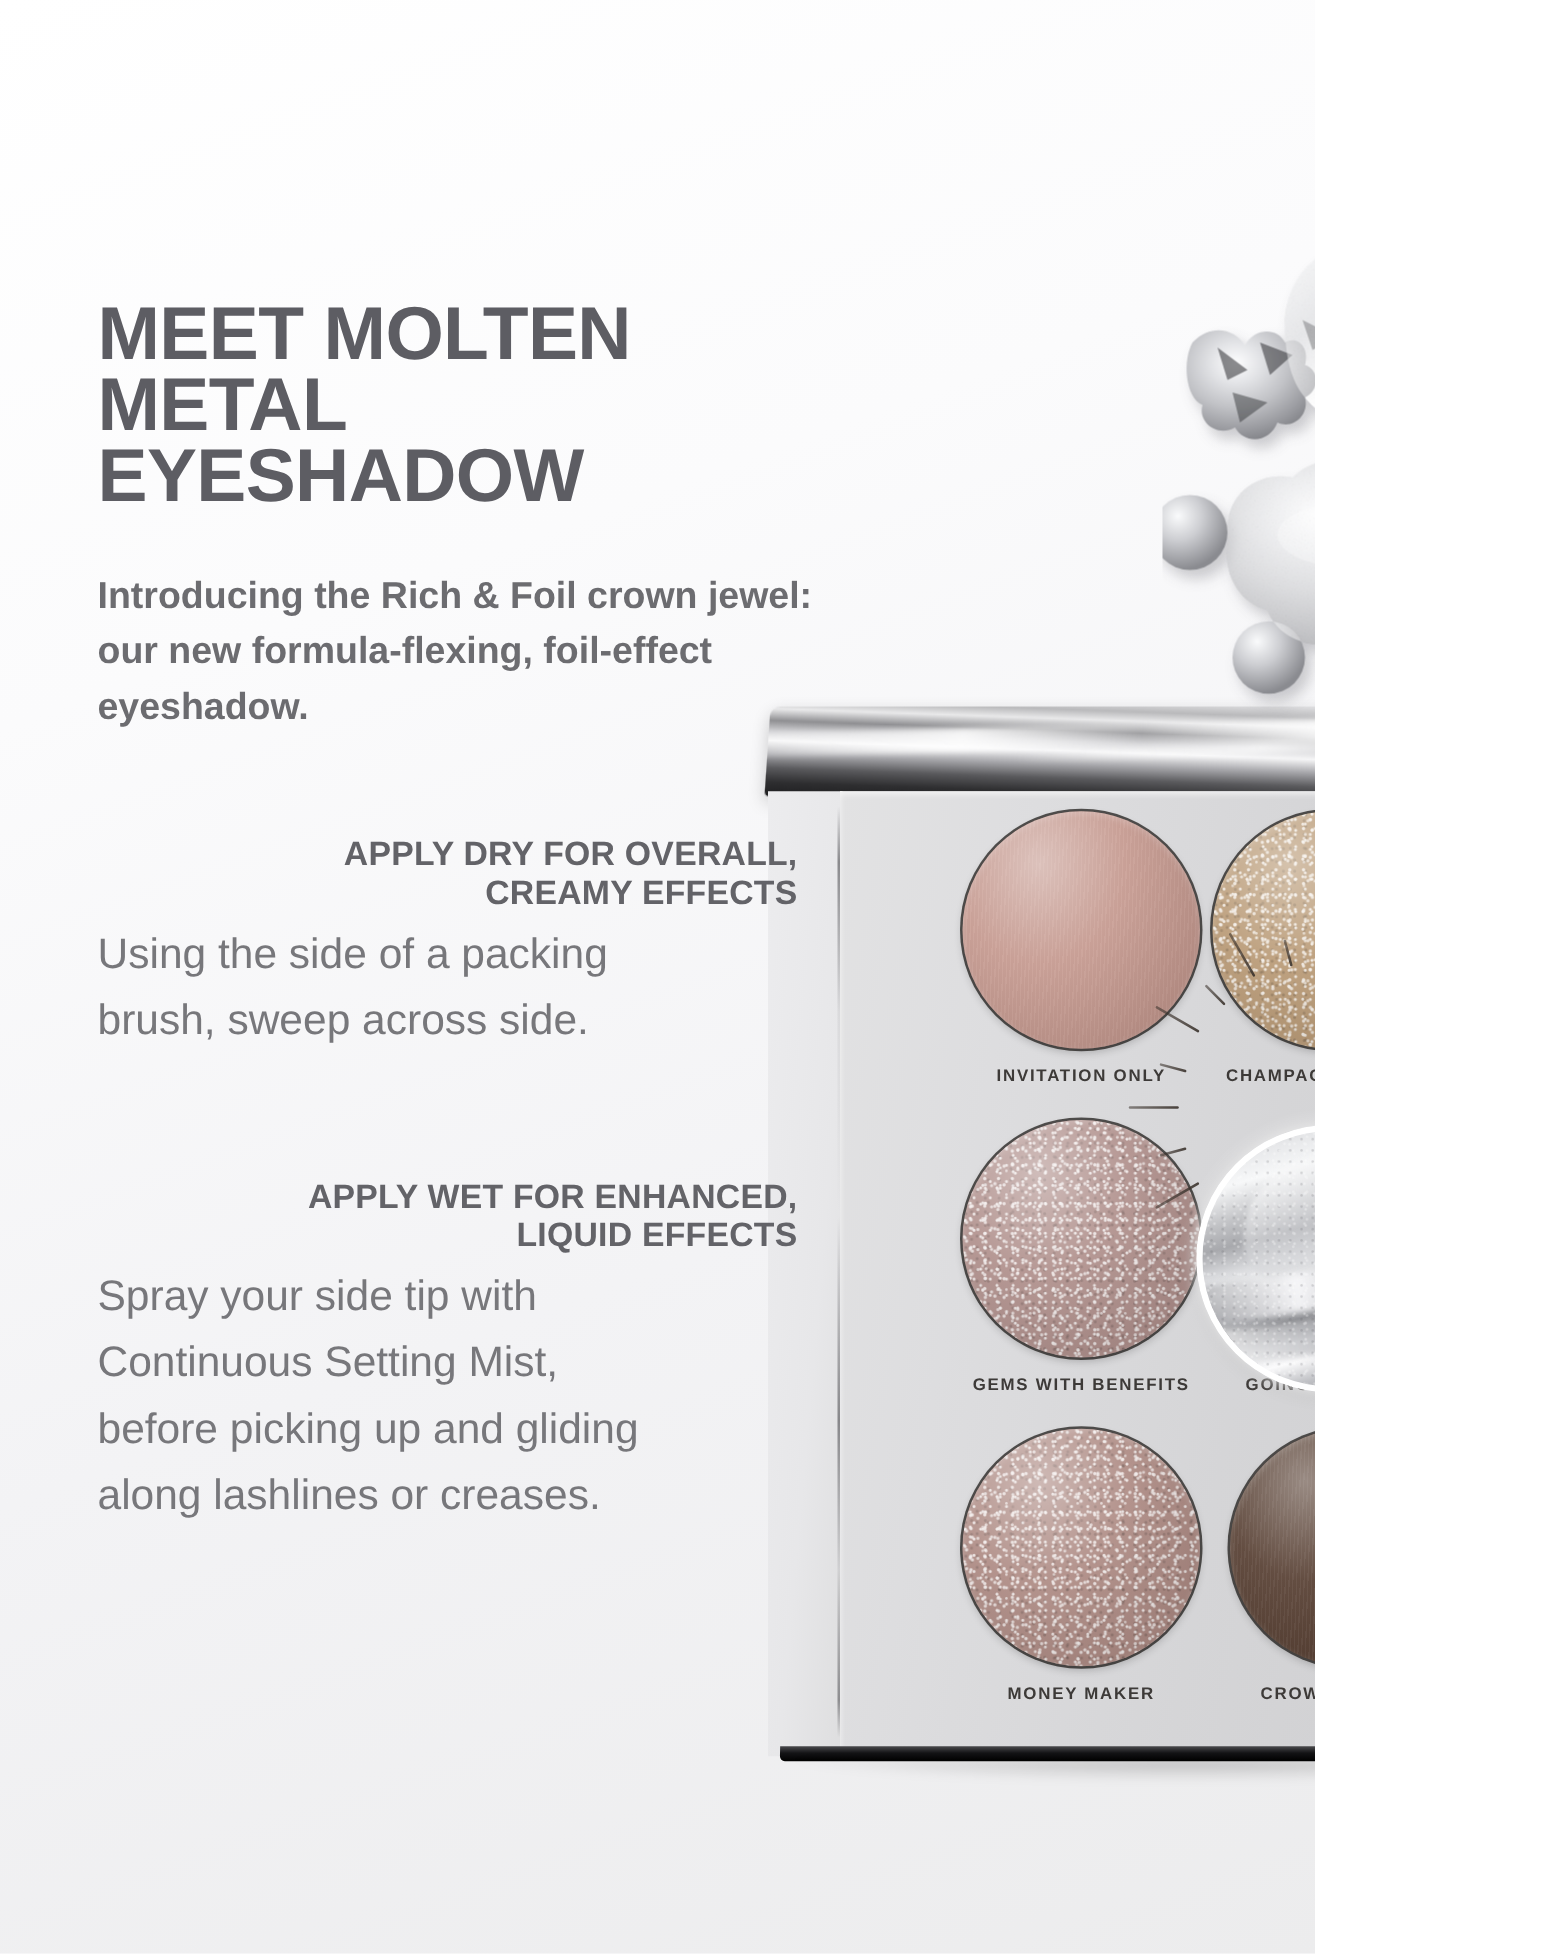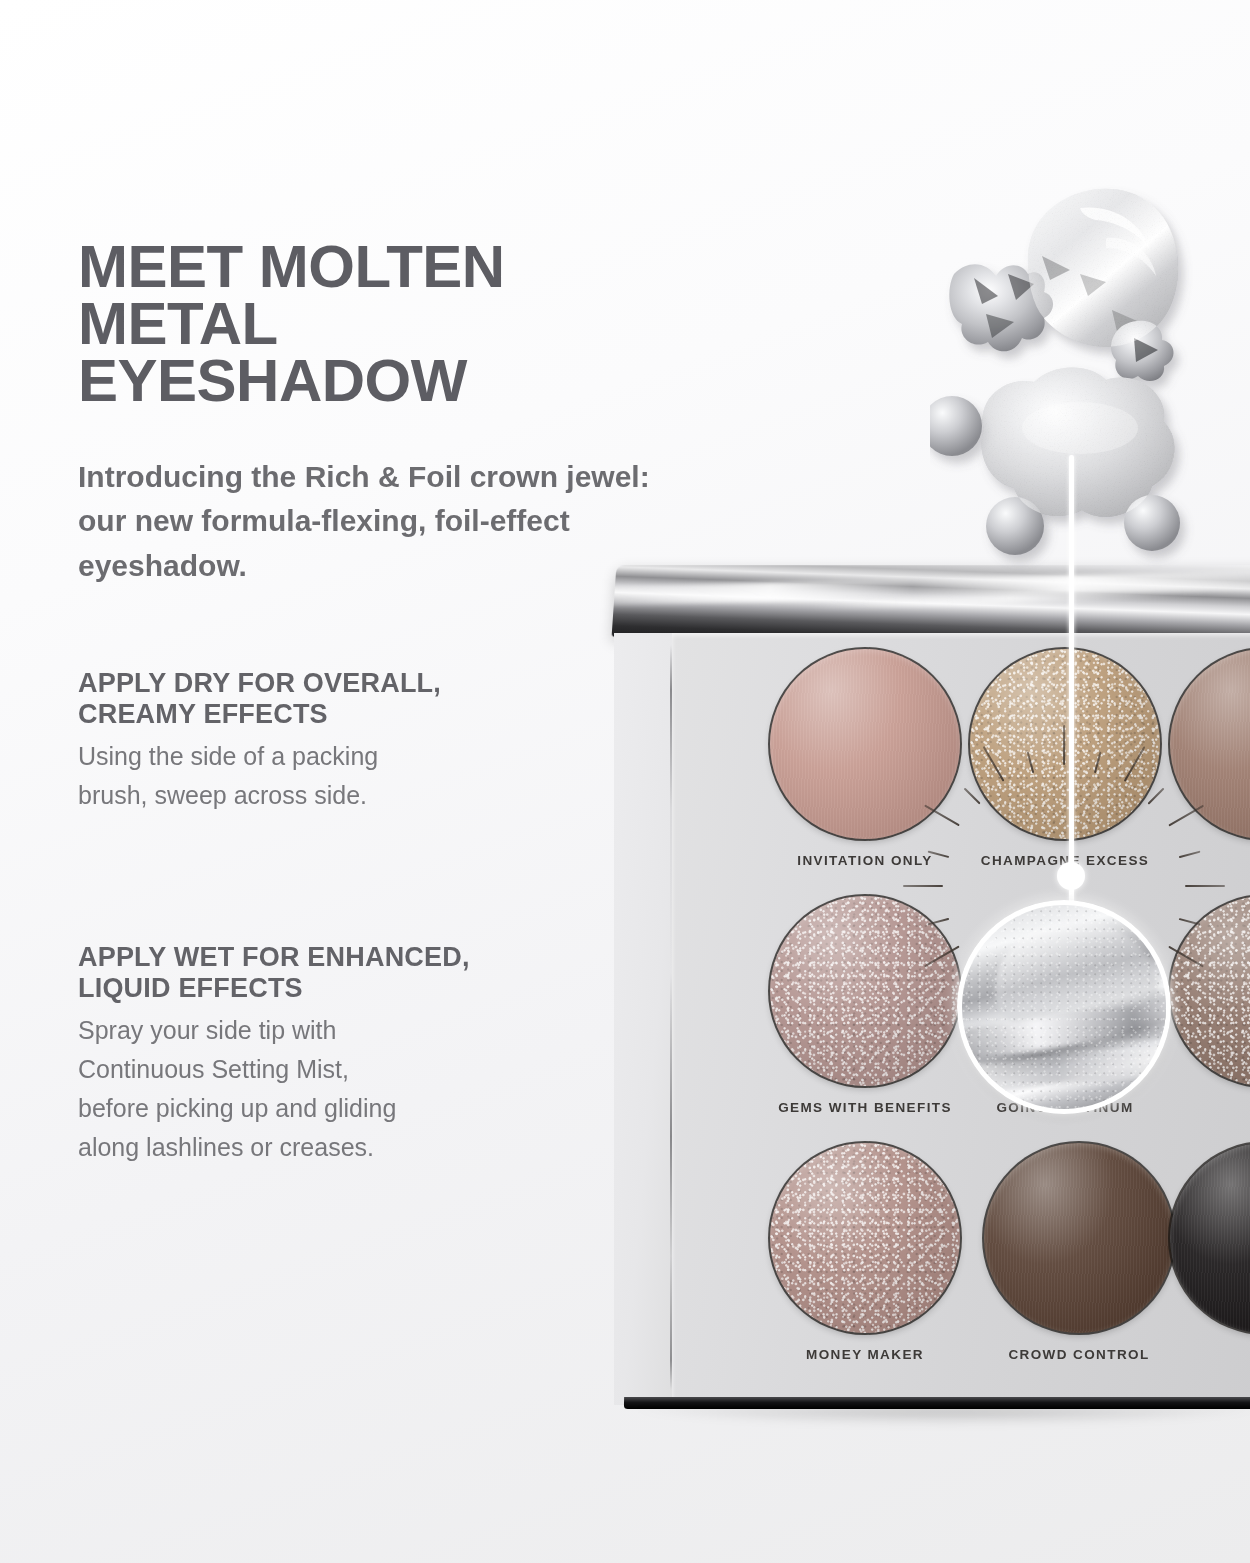--- a/index.html
+++ b/index.html
@@ -2,21 +2,21 @@
 <html><head>
 <meta charset="utf-8">
 <style>
   html, body {
     margin: 0;
     padding: 0;
     background: #ffffff;
   }
   #stage {
     position: relative;
-    width: 1250px;
+    width: 1052px;
     height: 1563px;
     overflow: hidden;
     background: linear-gradient(160deg, #ffffff 0%, #fbfbfc 30%, #f3f3f5 62%, #ececed 100%);
     font-family: "Liberation Sans", sans-serif;
     -webkit-font-smoothing: antialiased;
   }
 
   
   .copy-col {
     position: absolute;
@@ -50,24 +50,25 @@
   .feat-wet { top: 942px; }
 
   .feat-title {
     font-size: 27px;
     font-weight: bold;
     line-height: 1.16;
     color: #636368;
     letter-spacing: 0.2px;
     text-transform: uppercase;
     margin: 0 0 6px 0;
+    text-align: right;
   }
   .feat-title span { display: block; }
   .feat-body {
-    font-size: 25px;
+    font-size: 34px;
     line-height: 1.56;
     color: #77777b;
     font-weight: normal;
   }
   .feat-body span { display: block; }
 
   
   .palette {
     position: absolute;
     left: 614px;

